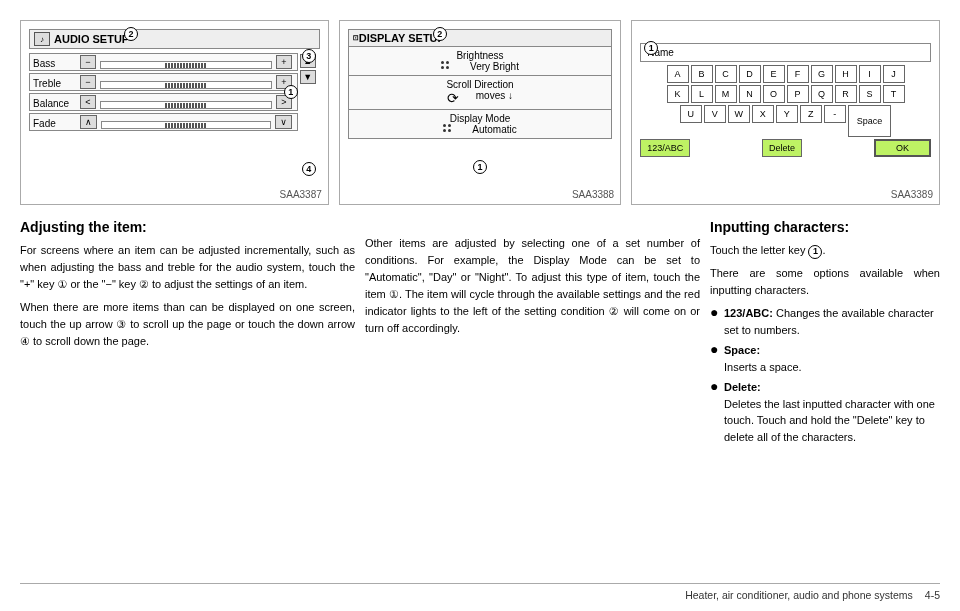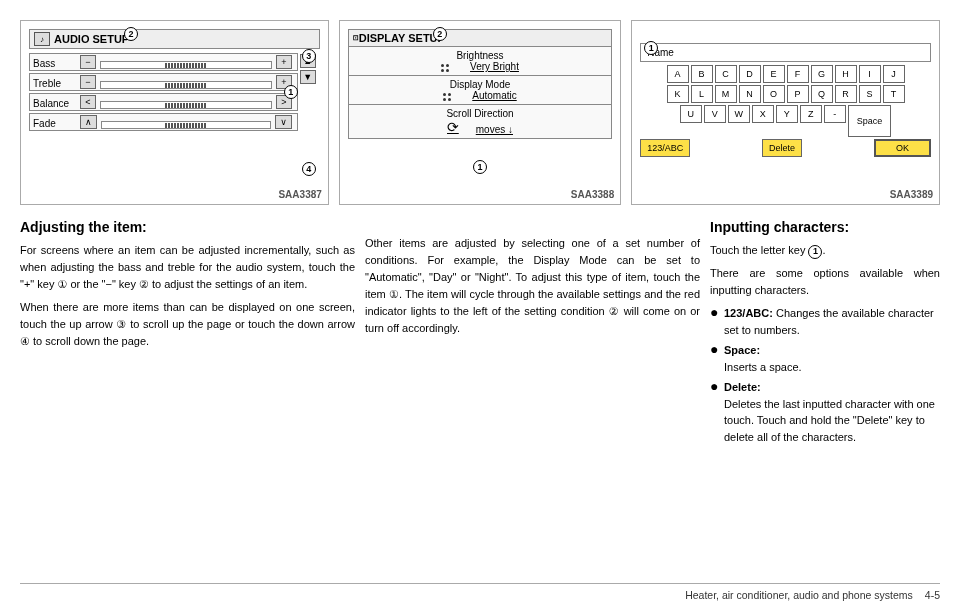--- a/index.html
+++ b/index.html
@@ -39,21 +39,20 @@
       height: 185px;
       padding: 8px;
     }
 
     .saa-label {
       position: absolute;
       bottom: 4px;
       right: 6px;
       font-size: 10px;
       color: #555;
-      font-weight: bold;
     }
 
     
     .audio-diagram {
       position: relative;
       width: 100%;
       height: 100%;
     }
 
     .audio-title-bar {
@@ -204,23 +203,22 @@
       border-bottom: 1px solid #888;
       padding: 3px 6px;
       font-size: 10px;
       background: #f9f9f9;
       justify-content: space-between;
       flex-direction: column;
     }
 
     .display-row-value {
       display: flex;
-      align-items: flex-end;
+      align-items: flex-start;
       gap: 17px;
-      text-decoration: underline;
     }
 
     .dots-icon {
       display: flex;
       flex-direction: column;
       gap: 2px;
       margin-right: 4px;
     }
 
     .dot-row {
@@ -280,21 +278,21 @@
       height: 32px;
       display: flex;
       align-items: center;
       justify-content: center;
       font-size: 9px;
       cursor: pointer;
     }
 
     .kb-key-wide {
       border: 1px solid #666;
-      background: #fde047;
+      background: #bef264;
       padding: 0 6px;
       height: 18px;
       display: flex;
       align-items: center;
       justify-content: center;
       font-size: 9px;
       cursor: pointer;
     }
 
     .kb-bottom-row {
@@ -570,42 +568,42 @@
                 </div>
               <div class="dot-row">
                   <div class="dot"></div>
                   <div class="dot"></div>
                 </div>
             </div>
             <span>Very Bright</span>
           </div>
         </div>
         <div class="display-row">
+          <span>Scroll Direction</span>
+          <div class="display-row-value">
+            <span class="scroll-icon">⟳</span>
+            <span>moves ↓</span>
+          </div>
+        </div>
+        <div class="display-row">
           <span>Display Mode</span>
           <div class="display-row-value">
             <div class="dots-icon">
               <div class="dot-row">
                   <div class="dot"></div>
                   <div class="dot"></div>
                 </div>
               <div class="dot-row">
                   <div class="dot"></div>
                   <div class="dot"></div>
                 </div>
             </div>
             <span>Automatic</span>
           </div>
         </div>
-        <div class="display-row">
-          <span>Scroll Direction</span>
-          <div class="display-row-value">
-            <span class="scroll-icon">⟳</span>
-            <span>moves ↓</span>
-          </div>
-        </div>
 
         <span class="circle-num-pos diag-num-1-display">1</span>
 
       </div>
       <span class="saa-label">SAA3388</span>
     </div>
 
     <div class="diagram-box" style="flex:1.1;">
       <div class="keyboard-diagram">
 

